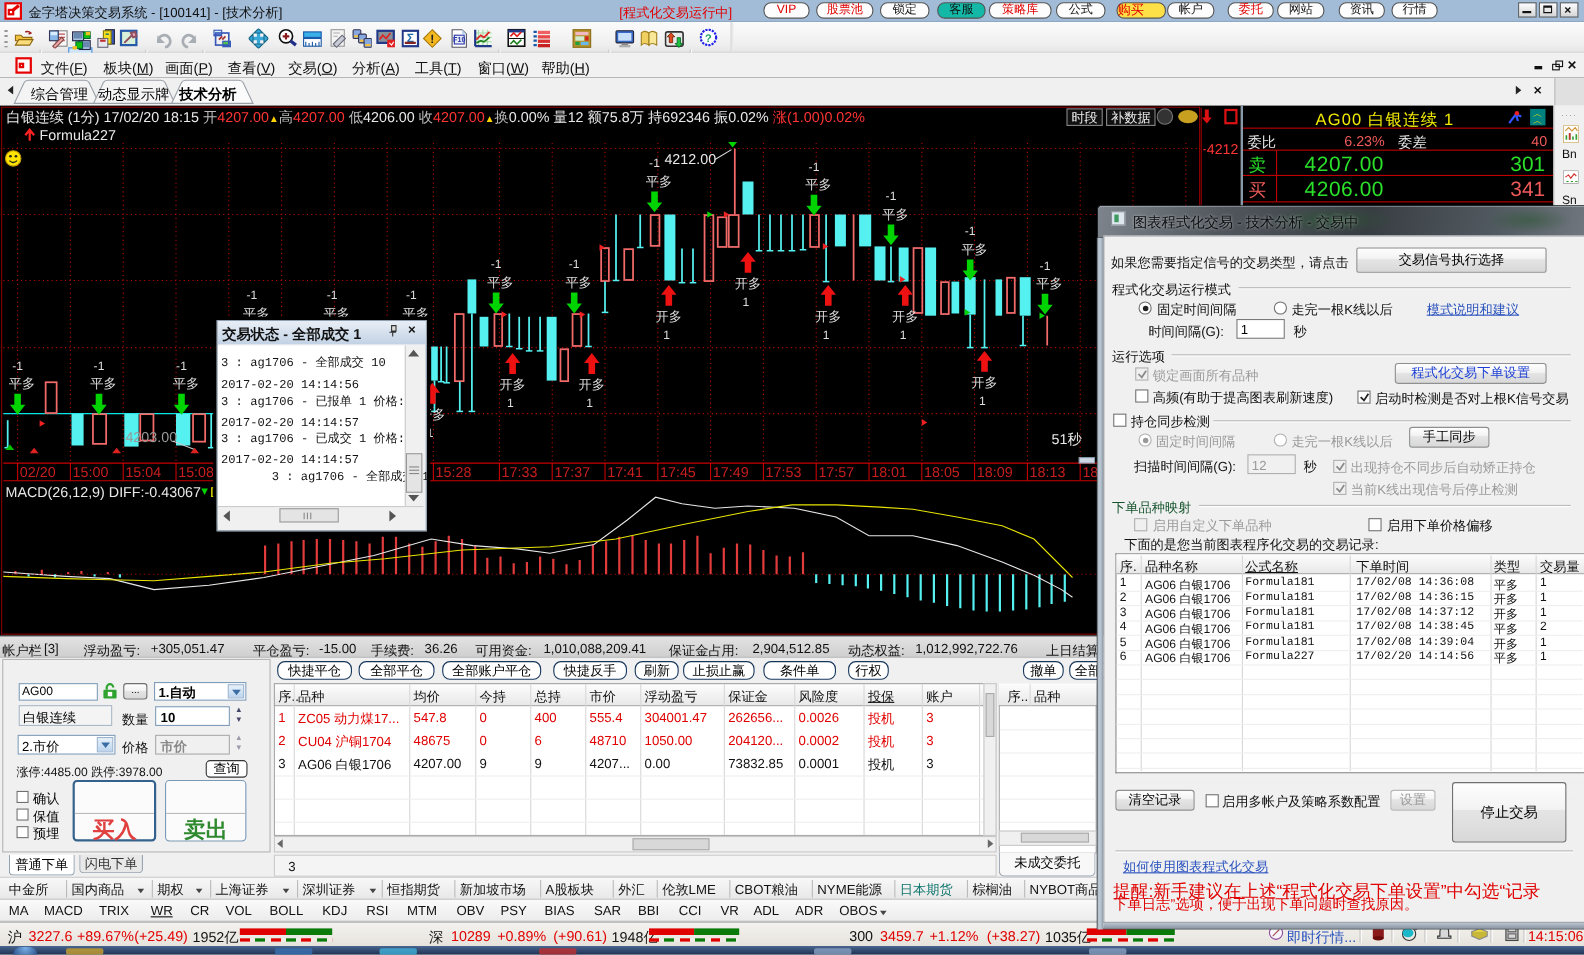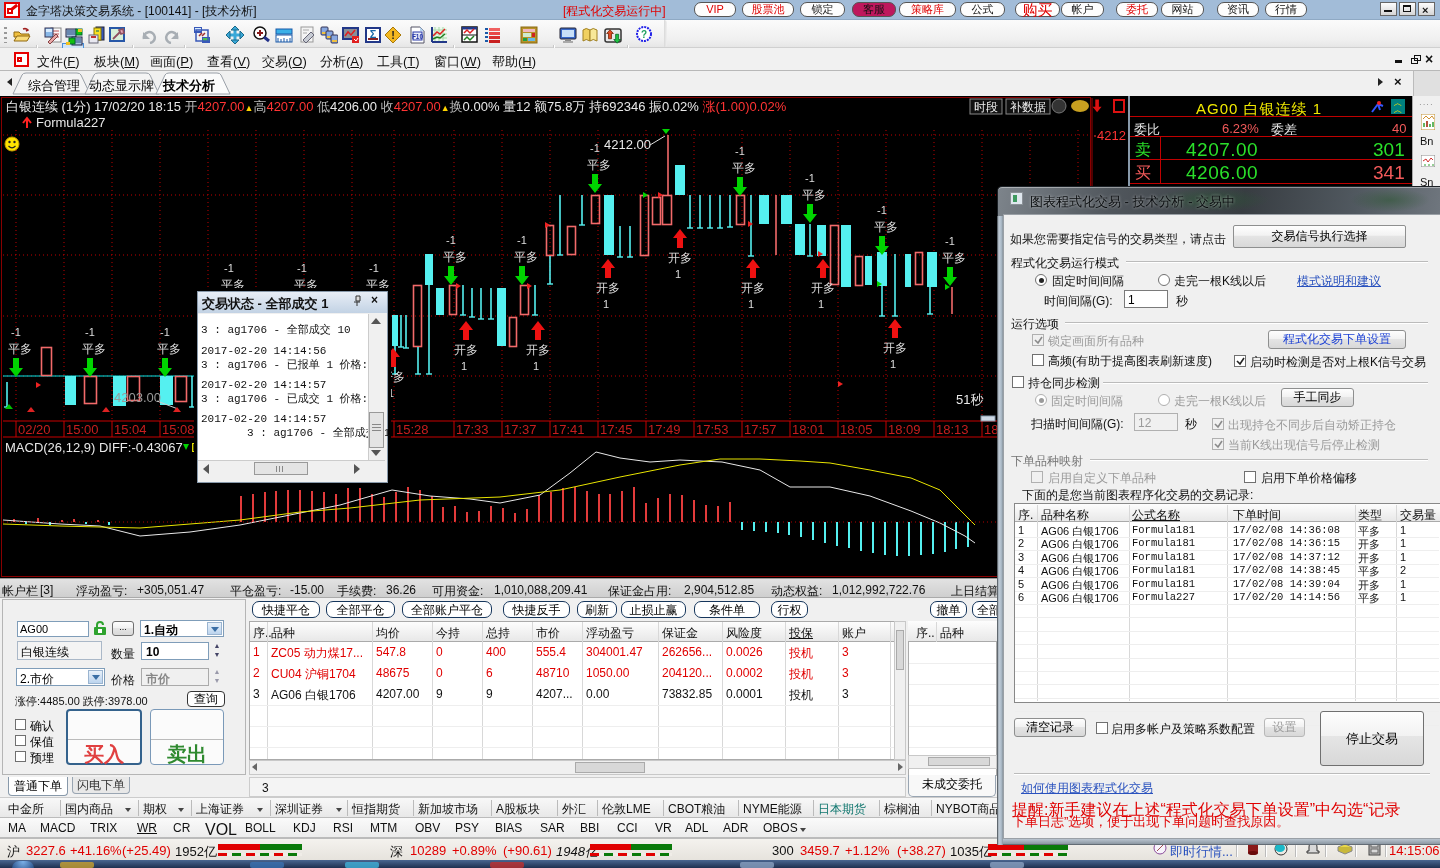--- a/index.html
+++ b/index.html
@@ -13,24 +13,24 @@
       <div class="abs" style="left:2px;top:2px;width:12px;height:12px;background:#fff;">
         <div class="abs" style="left:1px;top:4px;width:6px;height:6px;border:2px solid #e60000;"></div>
         <div class="abs" style="left:4px;top:2px;width:8px;height:3px;background:#e60000;transform:rotate(-38deg);"></div>
       </div>
     </div>
 <div class="abs" style="left:26px;top:3px;font-size:12px;color:#111;">金字塔决策交易系统 - [100141] - [技术分析]</div>
 <div class="abs" style="left:563px;top:3px;font-size:12px;color:#e00000;">[程式化交易运行中]</div>
 <div class="abs" style="left:694px;top:2px;width:42px;height:15px;background:#fdfdfd;border:1px solid #555;border-radius:7px;color:#e00000;font-size:11px;text-align:center;line-height:13px;">VIP</div>
 <div class="abs" style="left:742px;top:2px;width:52px;height:15px;background:#fdfdfd;border:1px solid #555;border-radius:7px;color:#e00000;font-size:11px;text-align:center;line-height:13px;">股票池</div>
 <div class="abs" style="left:800px;top:2px;width:45px;height:15px;background:#fdfdfd;border:1px solid #555;border-radius:7px;color:#111;font-size:11px;text-align:center;line-height:13px;">锁定</div>
-<div class="abs" style="left:852px;top:2px;width:44px;height:15px;background:#be185d;border:1px solid #555;border-radius:7px;color:#111;font-size:11px;text-align:center;line-height:13px;">客服</div>
+<div class="abs" style="left:852px;top:2px;width:44px;height:15px;background:#14b8a6;border:1px solid #555;border-radius:7px;color:#111;font-size:11px;text-align:center;line-height:13px;">客服</div>
 <div class="abs" style="left:899px;top:2px;width:57px;height:15px;background:#fdfdfd;border:1px solid #555;border-radius:7px;color:#e00000;font-size:11px;text-align:center;line-height:13px;">策略库</div>
 <div class="abs" style="left:960px;top:2px;width:45px;height:15px;background:#fdfdfd;border:1px solid #555;border-radius:7px;color:#111;font-size:11px;text-align:center;line-height:13px;">公式</div>
-<div class="abs" style="left:1015px;top:2px;width:45px;height:15px;background:#ffffff;border:1px solid #555;border-radius:7px;color:#e00000;font-size:15px;text-align:center;line-height:13px;">购买</div>
+<div class="abs" style="left:1015px;top:2px;width:45px;height:15px;background:#fde047;border:1px solid #555;border-radius:7px;color:#e00000;font-size:12px;text-align:left;line-height:13px;">购买</div>
 <div class="abs" style="left:1061px;top:2px;width:43px;height:15px;background:#fdfdfd;border:1px solid #555;border-radius:7px;color:#111;font-size:11px;text-align:center;line-height:13px;">帐户</div>
 <div class="abs" style="left:1116px;top:2px;width:42px;height:15px;background:#fdfdfd;border:1px solid #555;border-radius:7px;color:#e00000;font-size:11px;text-align:center;line-height:13px;">委托</div>
 <div class="abs" style="left:1161px;top:2px;width:43px;height:15px;background:#fdfdfd;border:1px solid #555;border-radius:7px;color:#111;font-size:11px;text-align:center;line-height:13px;">网站</div>
 <div class="abs" style="left:1217px;top:2px;width:42px;height:15px;background:#fdfdfd;border:1px solid #555;border-radius:7px;color:#111;font-size:11px;text-align:center;line-height:13px;">资讯</div>
 <div class="abs" style="left:1265px;top:2px;width:42px;height:15px;background:#fdfdfd;border:1px solid #555;border-radius:7px;color:#111;font-size:11px;text-align:center;line-height:13px;">行情</div>
 <div class="abs" style="left:1380px;top:2px;width:17px;height:14px;background:linear-gradient(#fdfdfd,#d5d5d5);border:1px solid #666;"></div>
 <div class="abs" style="left:1399px;top:2px;width:17px;height:14px;background:linear-gradient(#fdfdfd,#d5d5d5);border:1px solid #666;"></div>
 <div class="abs" style="left:1418px;top:2px;width:17px;height:14px;background:linear-gradient(#fdfdfd,#d5d5d5);border:1px solid #666;"></div>
 <div class="abs" style="left:1384px;top:10px;width:8px;height:2px;background:#111;"></div>
 <div class="abs" style="left:1403px;top:5px;width:8px;height:7px;border:1px solid #111;border-top:2px solid #111;"></div>
@@ -806,47 +806,47 @@
 <div class="abs" style="left:125px;top:808px;width:0;height:0;border-left:3px solid transparent;border-right:3px solid transparent;border-top:4px solid #444;"></div>
 <div class="abs" style="left:178px;top:808px;width:0;height:0;border-left:3px solid transparent;border-right:3px solid transparent;border-top:4px solid #444;"></div>
 <div class="abs" style="left:257px;top:808px;width:0;height:0;border-left:3px solid transparent;border-right:3px solid transparent;border-top:4px solid #444;"></div>
 <div class="abs" style="left:336px;top:808px;width:0;height:0;border-left:3px solid transparent;border-right:3px solid transparent;border-top:4px solid #444;"></div>
 <div class="abs" style="left:0;top:818px;width:1440px;height:20px;background:linear-gradient(#fafafa,#ececec);border-bottom:1px solid #bbb;"></div>
 <div class="abs" style="left:8px;top:821px;font-size:12px;color:#111;">MA</div>
 <div class="abs" style="left:40px;top:821px;font-size:12px;color:#111;">MACD</div>
 <div class="abs" style="left:90px;top:821px;font-size:12px;color:#111;">TRIX</div>
 <div class="abs" style="left:137px;top:821px;font-size:12px;color:#111;text-decoration:underline;">WR</div>
 <div class="abs" style="left:173px;top:821px;font-size:12px;color:#111;">CR</div>
-<div class="abs" style="left:205px;top:821px;font-size:16px;color:#111;">VOL</div>
+<div class="abs" style="left:205px;top:821px;font-size:12px;color:#111;">VOL</div>
 <div class="abs" style="left:245px;top:821px;font-size:12px;color:#111;">BOLL</div>
 <div class="abs" style="left:293px;top:821px;font-size:12px;color:#111;">KDJ</div>
 <div class="abs" style="left:333px;top:821px;font-size:12px;color:#111;">RSI</div>
 <div class="abs" style="left:370px;top:821px;font-size:12px;color:#111;">MTM</div>
 <div class="abs" style="left:415px;top:821px;font-size:12px;color:#111;">OBV</div>
 <div class="abs" style="left:455px;top:821px;font-size:12px;color:#111;">PSY</div>
 <div class="abs" style="left:495px;top:821px;font-size:12px;color:#111;">BIAS</div>
 <div class="abs" style="left:540px;top:821px;font-size:12px;color:#111;">SAR</div>
 <div class="abs" style="left:580px;top:821px;font-size:12px;color:#111;">BBI</div>
 <div class="abs" style="left:617px;top:821px;font-size:12px;color:#111;">CCI</div>
 <div class="abs" style="left:655px;top:821px;font-size:12px;color:#111;">VR</div>
 <div class="abs" style="left:685px;top:821px;font-size:12px;color:#111;">ADL</div>
 <div class="abs" style="left:723px;top:821px;font-size:12px;color:#111;">ADR</div>
 <div class="abs" style="left:763px;top:821px;font-size:12px;color:#111;">OBOS</div>
 <div class="abs" style="left:800px;top:828px;width:0;height:0;border-left:3px solid transparent;border-right:3px solid transparent;border-top:4px solid #444;"></div>
 <div class="abs" style="left:0;top:838px;width:1440px;height:22px;background:linear-gradient(#f4f2ee,#e6e3dd);border-top:1px solid #bbb;"></div>
 <div class="abs" style="left:7px;top:843px;font-size:13px;color:#111;">沪</div>
 <div class="abs" style="left:26px;top:843px;font-size:13px;color:#e00000;">3227.6</div>
-<div class="abs" style="left:70px;top:843px;font-size:13px;color:#e00000;">+41.16%</div>
+<div class="abs" style="left:70px;top:843px;font-size:13px;color:#e00000;">+89.67%</div>
 <div class="abs" style="left:122px;top:843px;font-size:13px;color:#e00000;">(+25.49)</div>
 <div class="abs" style="left:175px;top:843px;font-size:13px;color:#111;">1952亿</div>
 <div class="abs" style="left:390px;top:843px;font-size:13px;color:#111;">深</div>
 <div class="abs" style="left:410px;top:843px;font-size:13px;color:#e00000;">10289</div>
 <div class="abs" style="left:452px;top:843px;font-size:13px;color:#e00000;">+0.89%</div>
 <div class="abs" style="left:503px;top:843px;font-size:13px;color:#e00000;">(+90.61)</div>
-<div class="abs" style="left:556px;top:843px;font-size:13px;color:#111;font-style:italic;">1948亿</div>
+<div class="abs" style="left:556px;top:843px;font-size:13px;color:#111;">1948亿</div>
 <div class="abs" style="left:772px;top:843px;font-size:13px;color:#111;">300</div>
 <div class="abs" style="left:800px;top:843px;font-size:13px;color:#e00000;">3459.7</div>
 <div class="abs" style="left:845px;top:843px;font-size:13px;color:#e00000;">+1.12%</div>
 <div class="abs" style="left:897px;top:843px;font-size:13px;color:#e00000;">(+38.27)</div>
 <div class="abs" style="left:950px;top:843px;font-size:13px;color:#111;">1035亿</div>
 <div class="abs" style="left:218px;top:844px;width:42px;height:6px;background:#e00000;"></div>
 <div class="abs" style="left:260px;top:844px;width:42px;height:6px;background:#0a7a0a;"></div>
 <div class="abs" style="left:218px;top:853px;width:84px;height:3px;background:repeating-linear-gradient(90deg,#e00000 0 9px,#f0ede8 9px 14px,#0a7a0a 14px 23px,#f0ede8 23px 28px);"></div>
 <div class="abs" style="left:590px;top:844px;width:41px;height:6px;background:#e00000;"></div>
 <div class="abs" style="left:631px;top:844px;width:41px;height:6px;background:#0a7a0a;"></div>
@@ -979,21 +979,21 @@
 <div class="abs" style="left:1134px;top:413px;width:44px;height:18px;background:#f0f0f0;border:1px solid #b0b0b0;font-size:12px;color:#9a9a9a;padding:2px 0 0 3px;">12</div>
 <div class="abs" style="left:1185px;top:416px;font-size:12px;color:#111;">秒</div>
 <div class="abs" style="left:1212px;top:418px;width:12px;height:12px;background:#f0f0f0;border:1px solid #b0b0b0;"><svg width="11" height="11">
       <path d="M2 5 l3 3 4 -6" stroke="#8a8a8a" stroke-width="1.6" fill="none"></path>
     </svg></div>
 <div class="abs" style="left:1228px;top:417px;font-size:12px;color:#9a9a9a;">出现持仓不同步后自动矫正持仓</div>
 <div class="abs" style="left:1212px;top:438px;width:12px;height:12px;background:#f0f0f0;border:1px solid #b0b0b0;"><svg width="11" height="11">
       <path d="M2 5 l3 3 4 -6" stroke="#8a8a8a" stroke-width="1.6" fill="none"></path>
     </svg></div>
 <div class="abs" style="left:1228px;top:437px;font-size:12px;color:#9a9a9a;">当前K线出现信号后停止检测</div>
-<div class="abs" style="left:1011px;top:453px;font-size:12px;color:#737373;">下单品种映射</div>
+<div class="abs" style="left:1011px;top:453px;font-size:12px;color:#14532d;">下单品种映射</div>
 <div class="abs" style="left:1090px;top:459px;width:338px;height:1px;background:#bbb;box-shadow:0 1px #fff;"></div>
 <div class="abs" style="left:1031px;top:471px;width:12px;height:12px;background:#f0f0f0;border:1px solid #b0b0b0;"></div>
 <div class="abs" style="left:1048px;top:470px;font-size:12px;color:#9a9a9a;">启用自定义下单品种</div>
 <div class="abs" style="left:1244px;top:471px;width:12px;height:12px;background:#fff;border:1px solid #707070;"></div>
 <div class="abs" style="left:1261px;top:470px;font-size:12px;color:#111;">启用下单价格偏移</div>
 <div class="abs" style="left:1022px;top:487px;font-size:12px;color:#111;">下面的是您当前图表程序化交易的交易记录:</div>
 <div class="abs" style="left:1014px;top:503px;width:426px;height:200px;background:#fff;border:1px solid #888;border-right:0;"></div>
 <div class="abs" style="left:1015px;top:504px;width:425px;height:18px;background:linear-gradient(#fdfdfd,#e8e8e8);border-bottom:1px solid #aaa;"></div>
 <div class="abs" style="left:1018px;top:507px;font-size:12px;color:#111;">序.</div>
 <div class="abs" style="left:1041px;top:507px;font-size:12px;color:#111;">品种名称</div>

